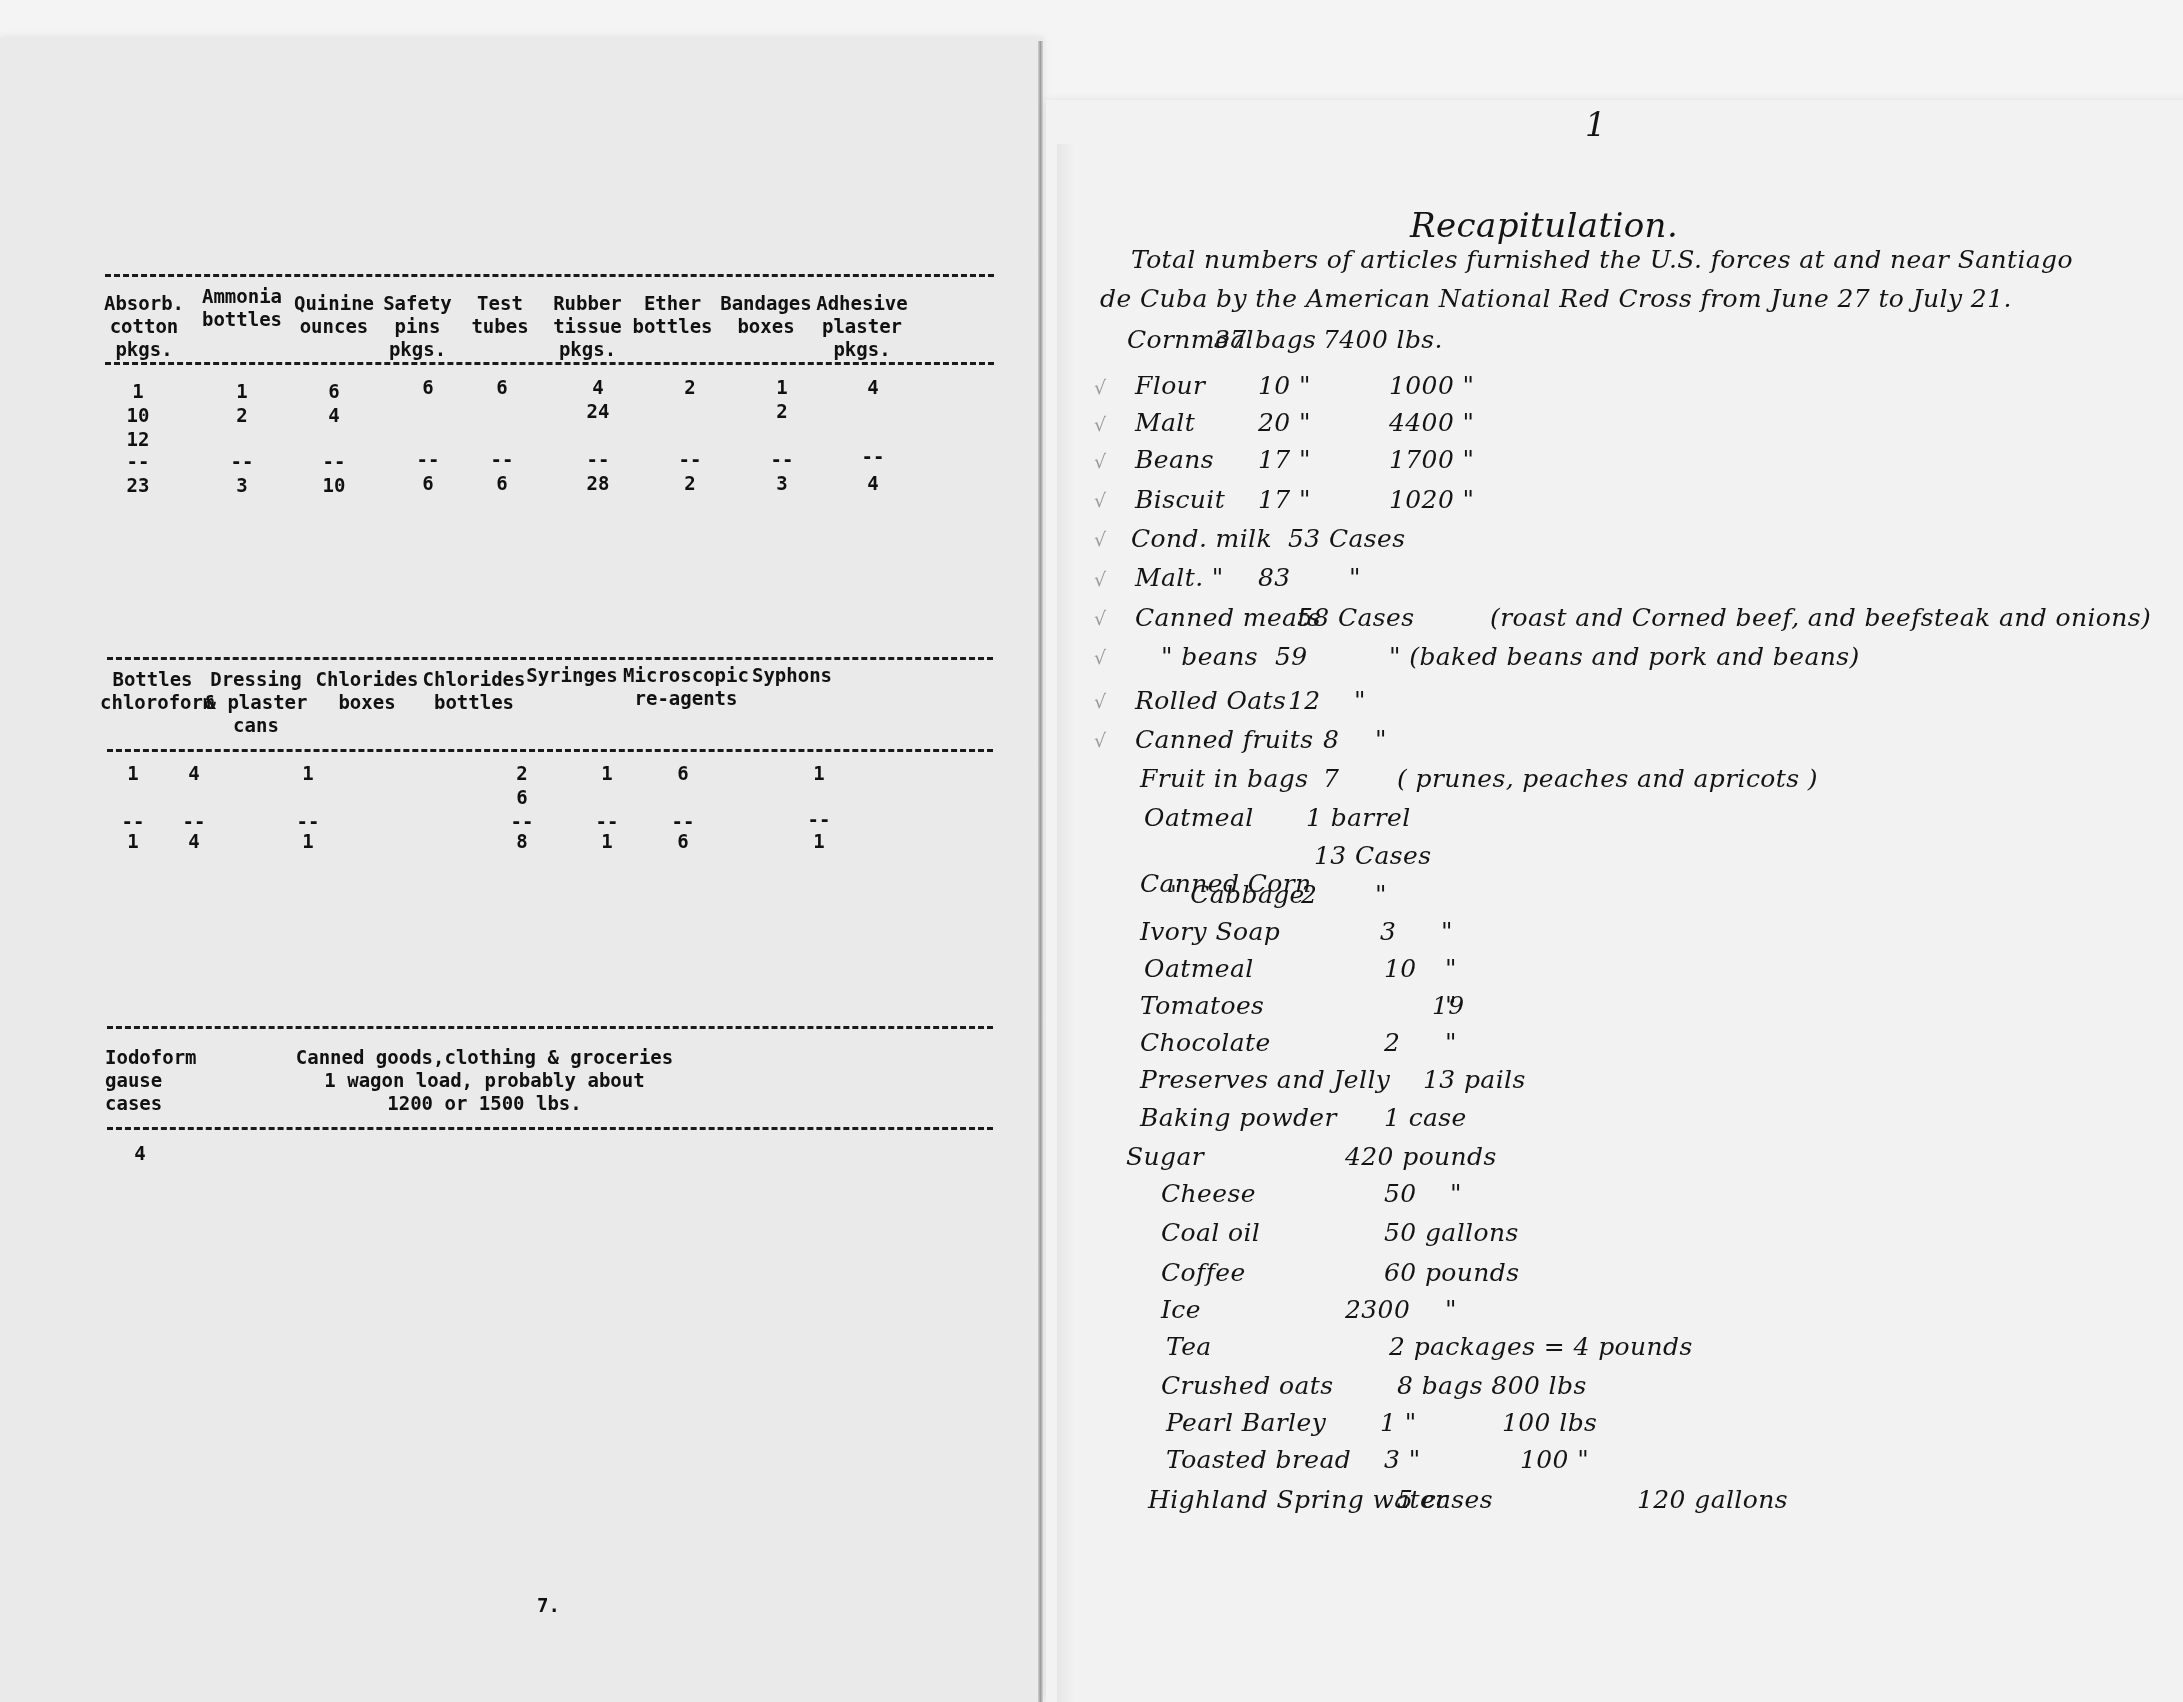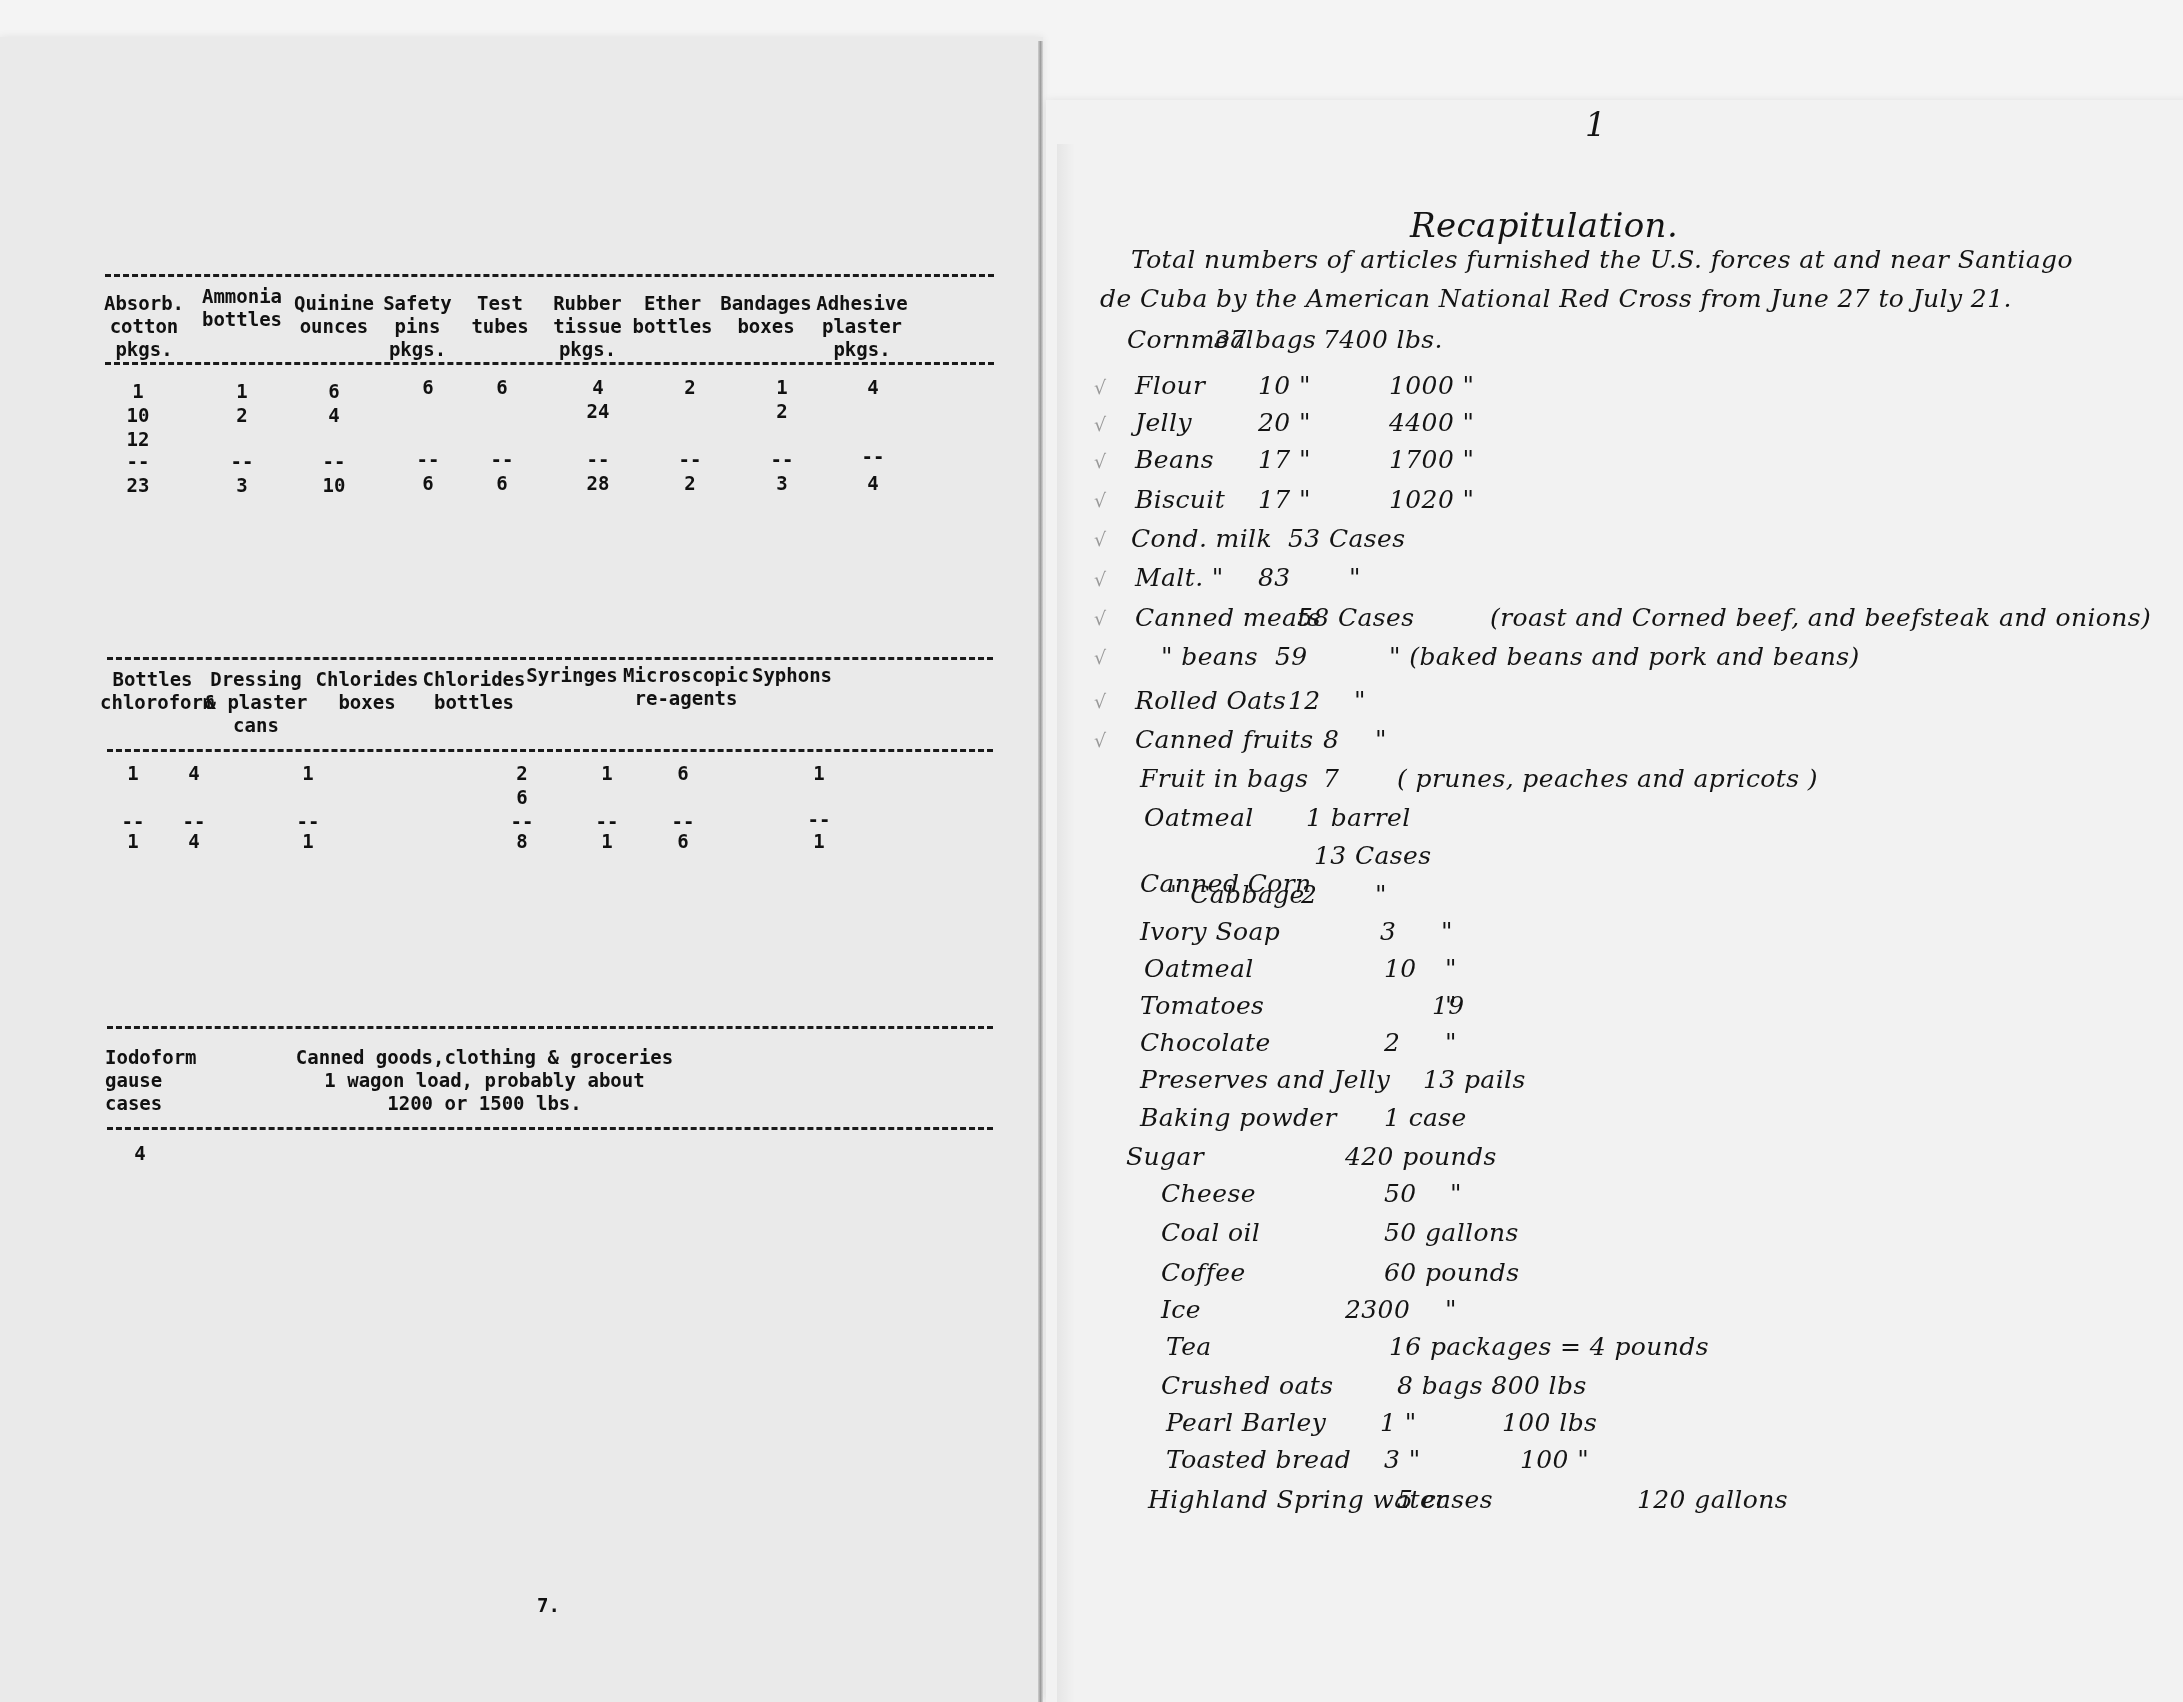--- a/index.html
+++ b/index.html
@@ -184,21 +184,21 @@
       <span class="hand" style="left: 1323px; top: 325px;">7400 lbs.</span>
     </div>
     <span class="check" style="left: 1094px; top: 376px;">√</span>
     <div>
       <span class="hand" style="left: 1135px; top: 371px;">Flour</span>
       <span class="hand" style="left: 1258px; top: 371px;">10  "</span>
       <span class="hand" style="left: 1389px; top: 371px;">1000 "</span>
     </div>
     <span class="check" style="left: 1094px; top: 413px;">√</span>
     <div>
-      <span class="hand" style="left: 1135px; top: 408px;">Jelly</span>
+      <span class="hand" style="left: 1135px; top: 408px;">Malt</span>
       <span class="hand" style="left: 1258px; top: 408px;">20  "</span>
       <span class="hand" style="left: 1389px; top: 408px;">4400 "</span>
     </div>
     <span class="check" style="left: 1094px; top: 450px;">√</span>
     <div>
       <span class="hand" style="left: 1135px; top: 445px;">Beans</span>
       <span class="hand" style="left: 1258px; top: 445px;">17  "</span>
       <span class="hand" style="left: 1389px; top: 445px;">1700 "</span>
     </div>
     <span class="check" style="left: 1094px; top: 489px;">√</span>
@@ -305,21 +305,21 @@
       <span class="hand" style="left: 1161px; top: 1258px;">Coffee</span>
       <span class="hand" style="left: 1384px; top: 1258px;">60 pounds</span>
     </div>
     <div>
       <span class="hand" style="left: 1161px; top: 1295px;">Ice</span>
       <span class="hand" style="left: 1345px; top: 1295px;">2300</span>
       <span class="hand" style="left: 1445px; top: 1295px;">"</span>
     </div>
     <div>
       <span class="hand" style="left: 1166px; top: 1332px;">Tea</span>
-      <span class="hand" style="left: 1389px; top: 1332px;">16 packages = 4 pounds</span>
+      <span class="hand" style="left: 1389px; top: 1332px;">2 packages = 4 pounds</span>
     </div>
     <div>
       <span class="hand" style="left: 1161px; top: 1371px;">Crushed oats</span>
       <span class="hand" style="left: 1397px; top: 1371px;">8 bags 800 lbs</span>
     </div>
     <div>
       <span class="hand" style="left: 1166px; top: 1408px;">Pearl Barley</span>
       <span class="hand" style="left: 1380px; top: 1408px;">1  "</span>
       <span class="hand" style="left: 1502px; top: 1408px;">100 lbs</span>
     </div>

